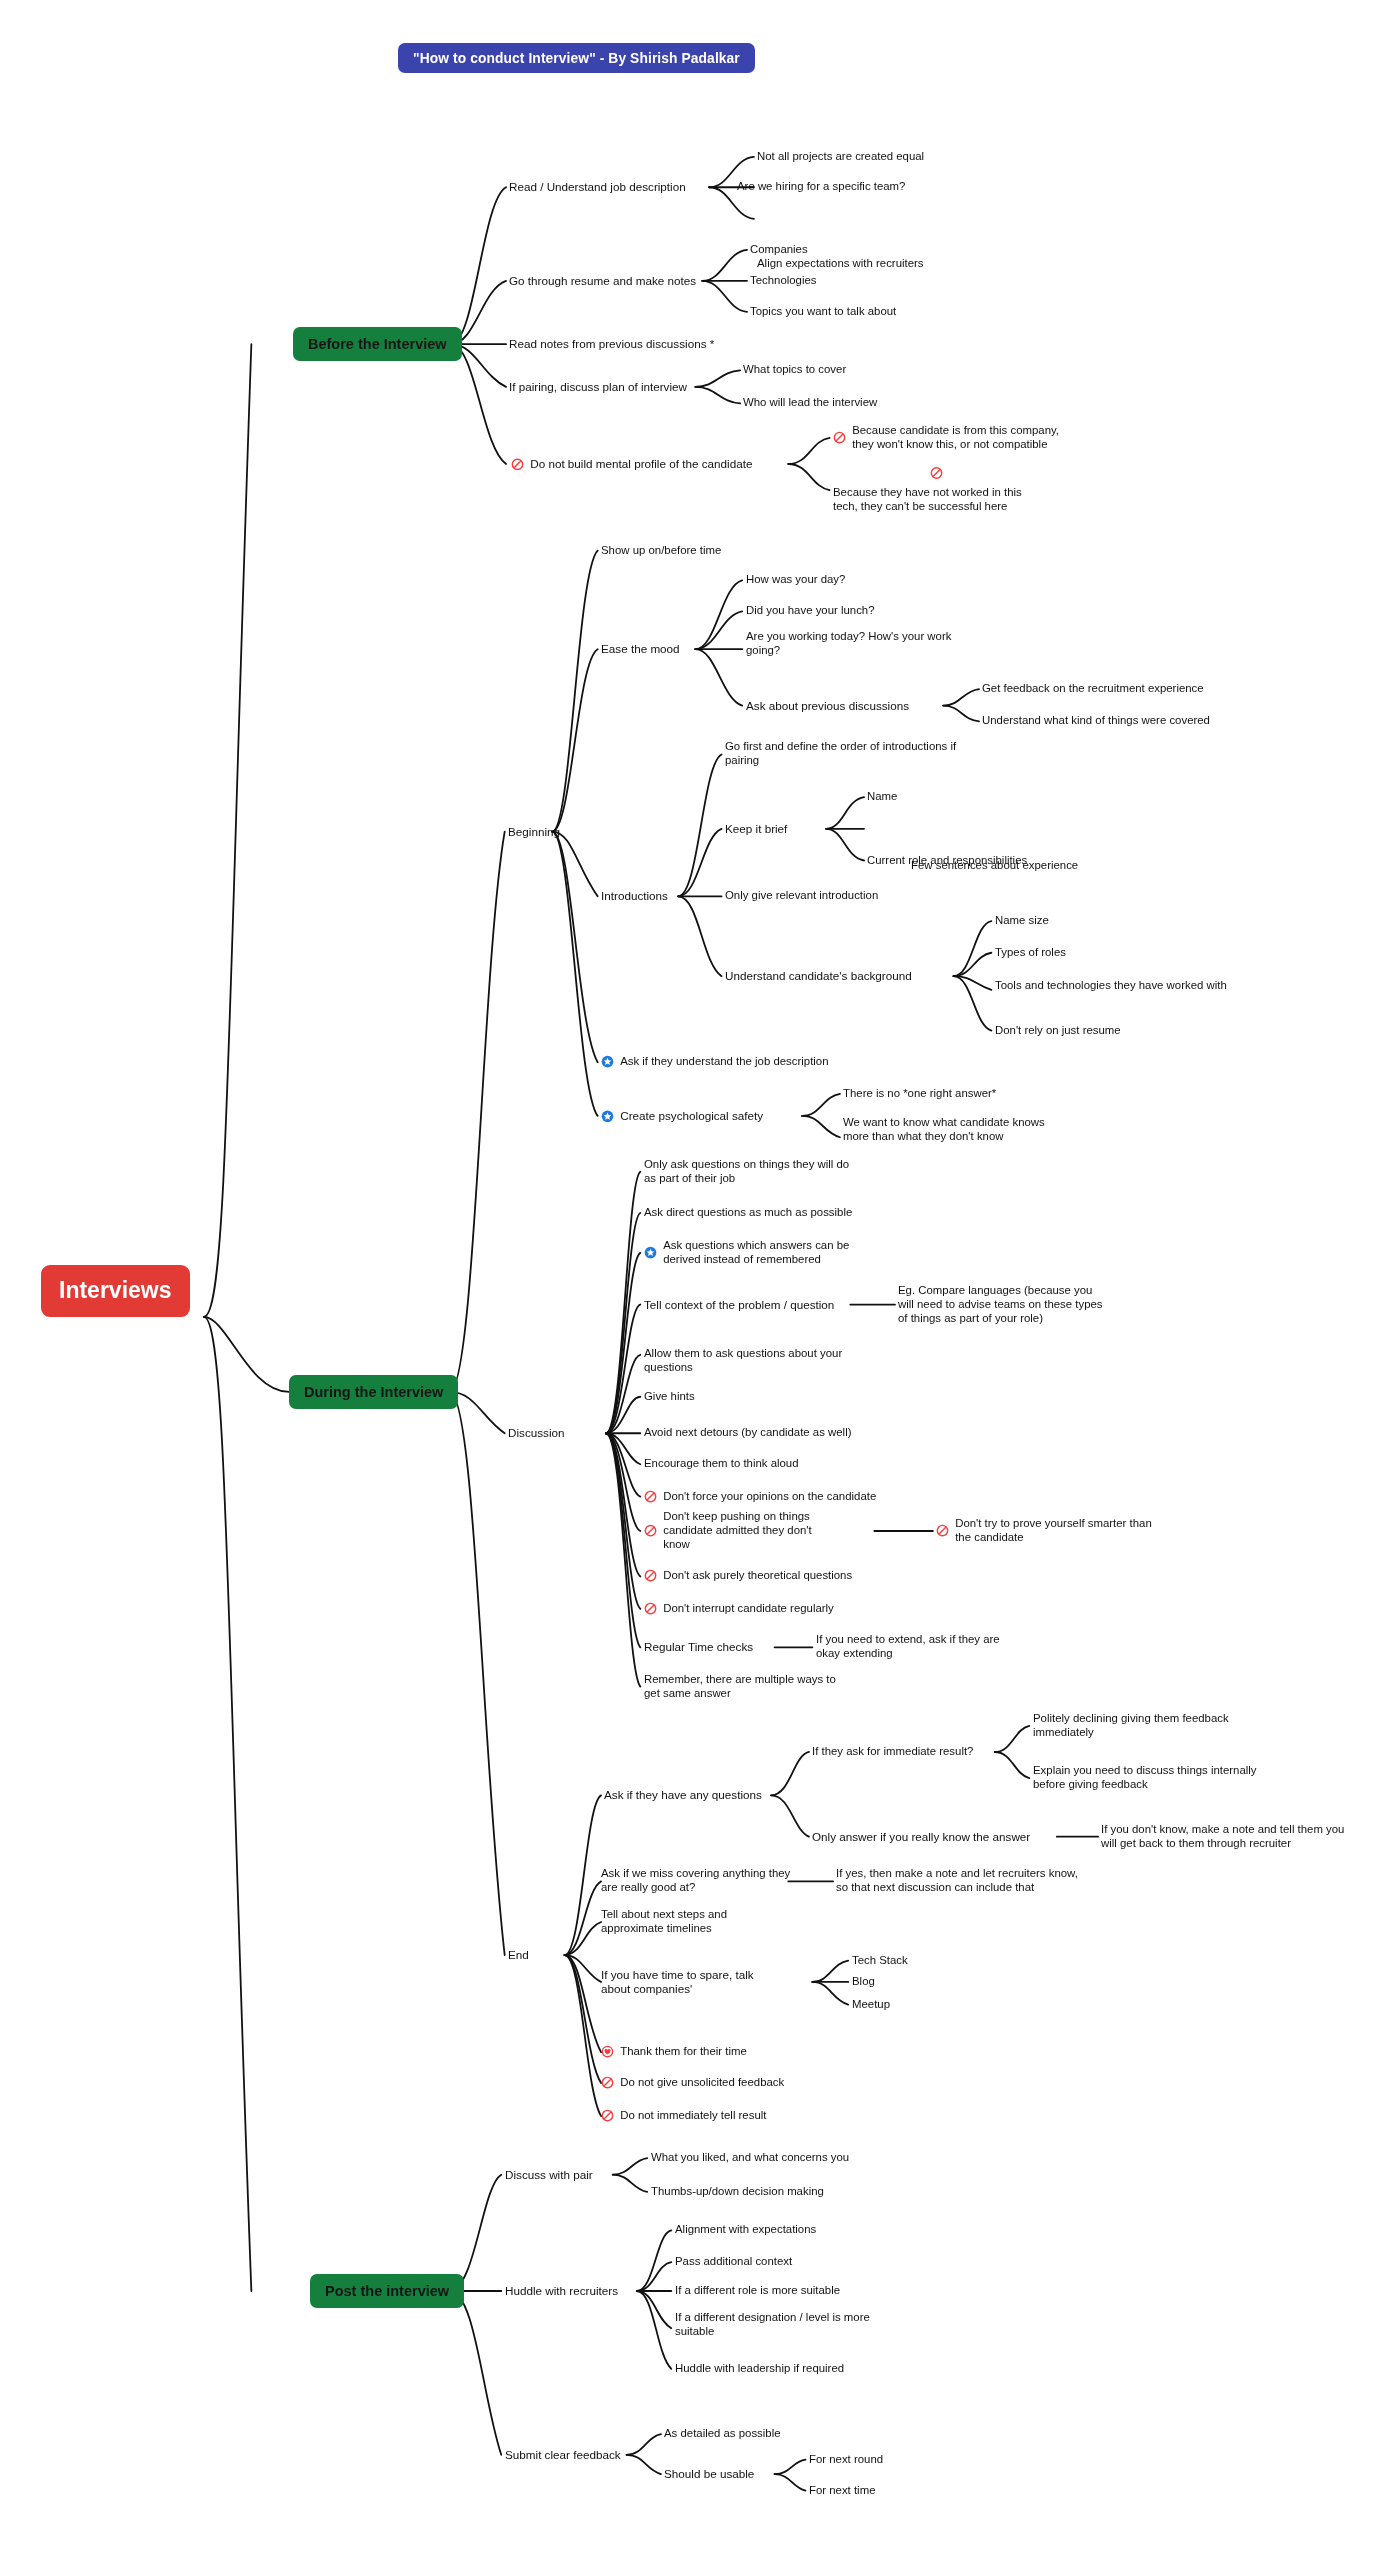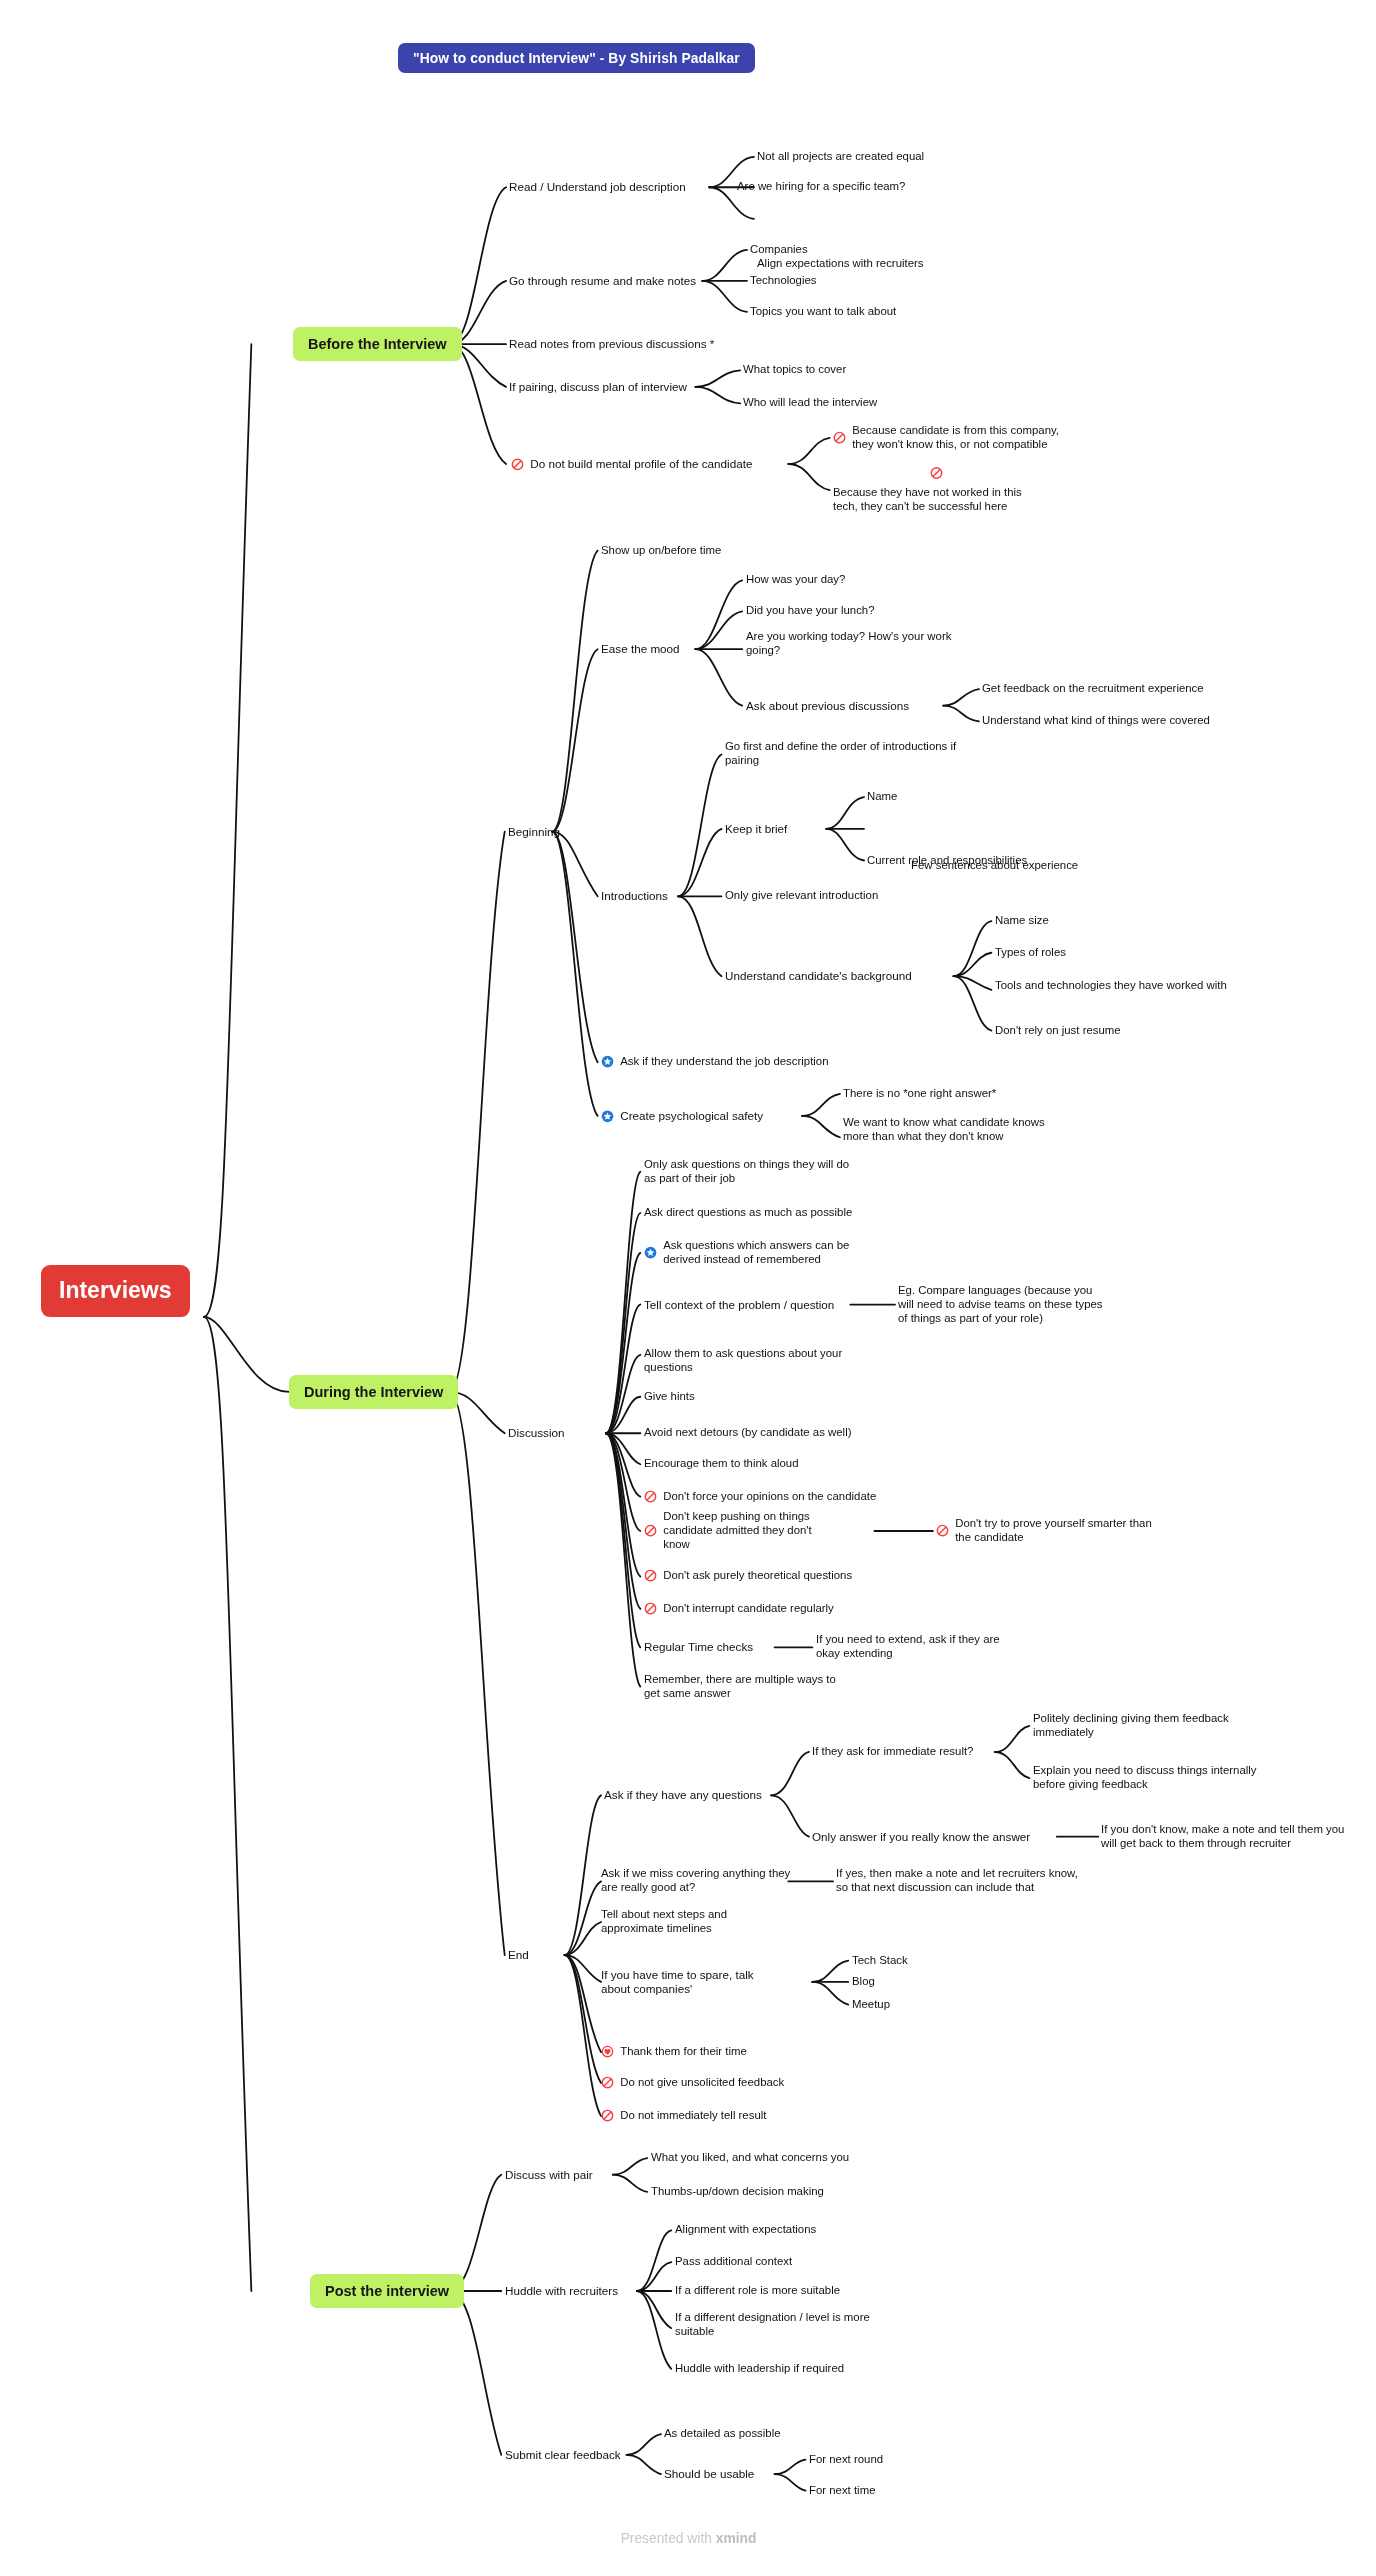--- a/index.html
+++ b/index.html
@@ -49,21 +49,21 @@
     color: #ffffff;
     border-radius: 9px;
     padding: 12.4px 18px;
     font-size: 23px;
     font-weight: 700;
     white-space: nowrap;
   }
   
   .branch-node {
     position: absolute;
-    background: #bef264;
+    background: #15803d;
     color: #161616;
     border-radius: 6.9px;
     padding: 9px 15px;
     font-size: 14.5px;
     font-weight: 700;
     white-space: nowrap;
   }
   
   .topic {
     font-size: 11.7px;
@@ -604,18 +604,15 @@
   <div class="node topic" style="left:664px; top:2474px; transform:translateY(-50%);">
     <span class="txt nowrap">Should be usable</span>
   </div>
   <div class="node leaf" style="left:809px; top:2460px; transform:translateY(-50%);">
     <span class="txt nowrap">For next round</span>
   </div>
   <div class="node leaf" style="left:809px; top:2491px; transform:translateY(-50%);">
     <span class="txt nowrap">For next time</span>
   </div>
 
-  <div class="footer" style="top:2531px;">
-    <span>Presented with </span><span class="brand">xmind</span>
-  </div>
 
 </div>
 
 
 </body></html>

